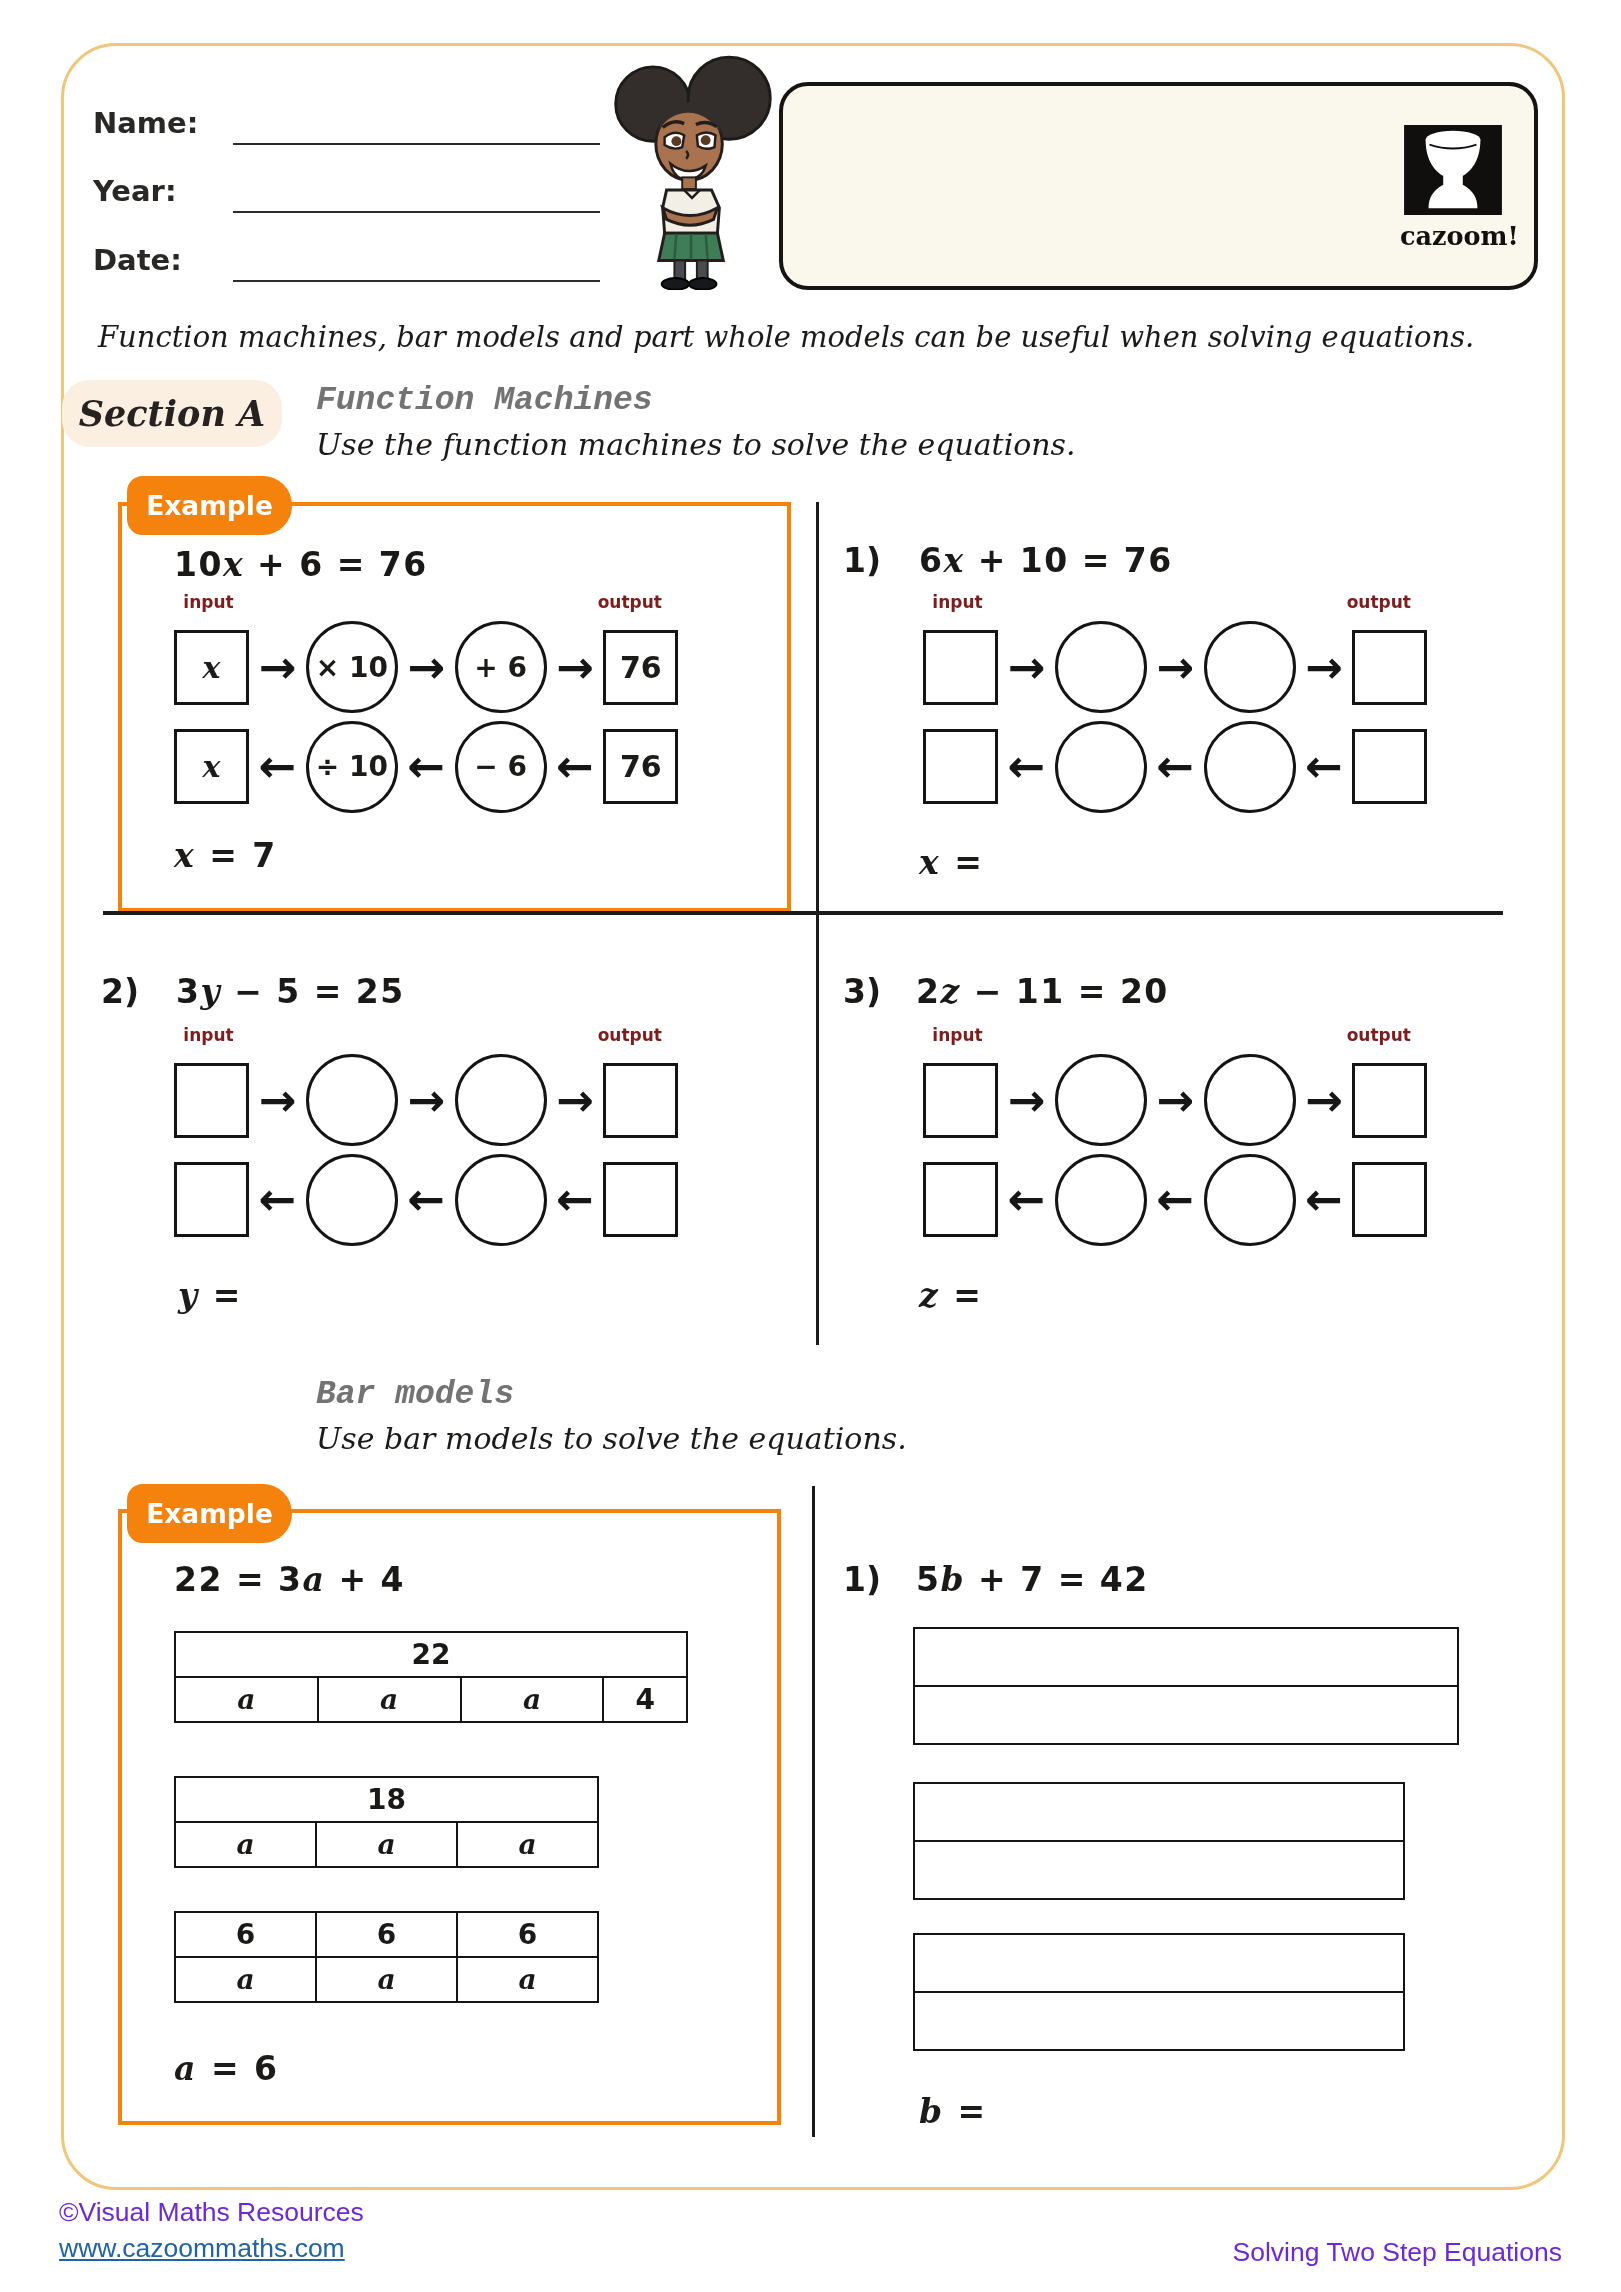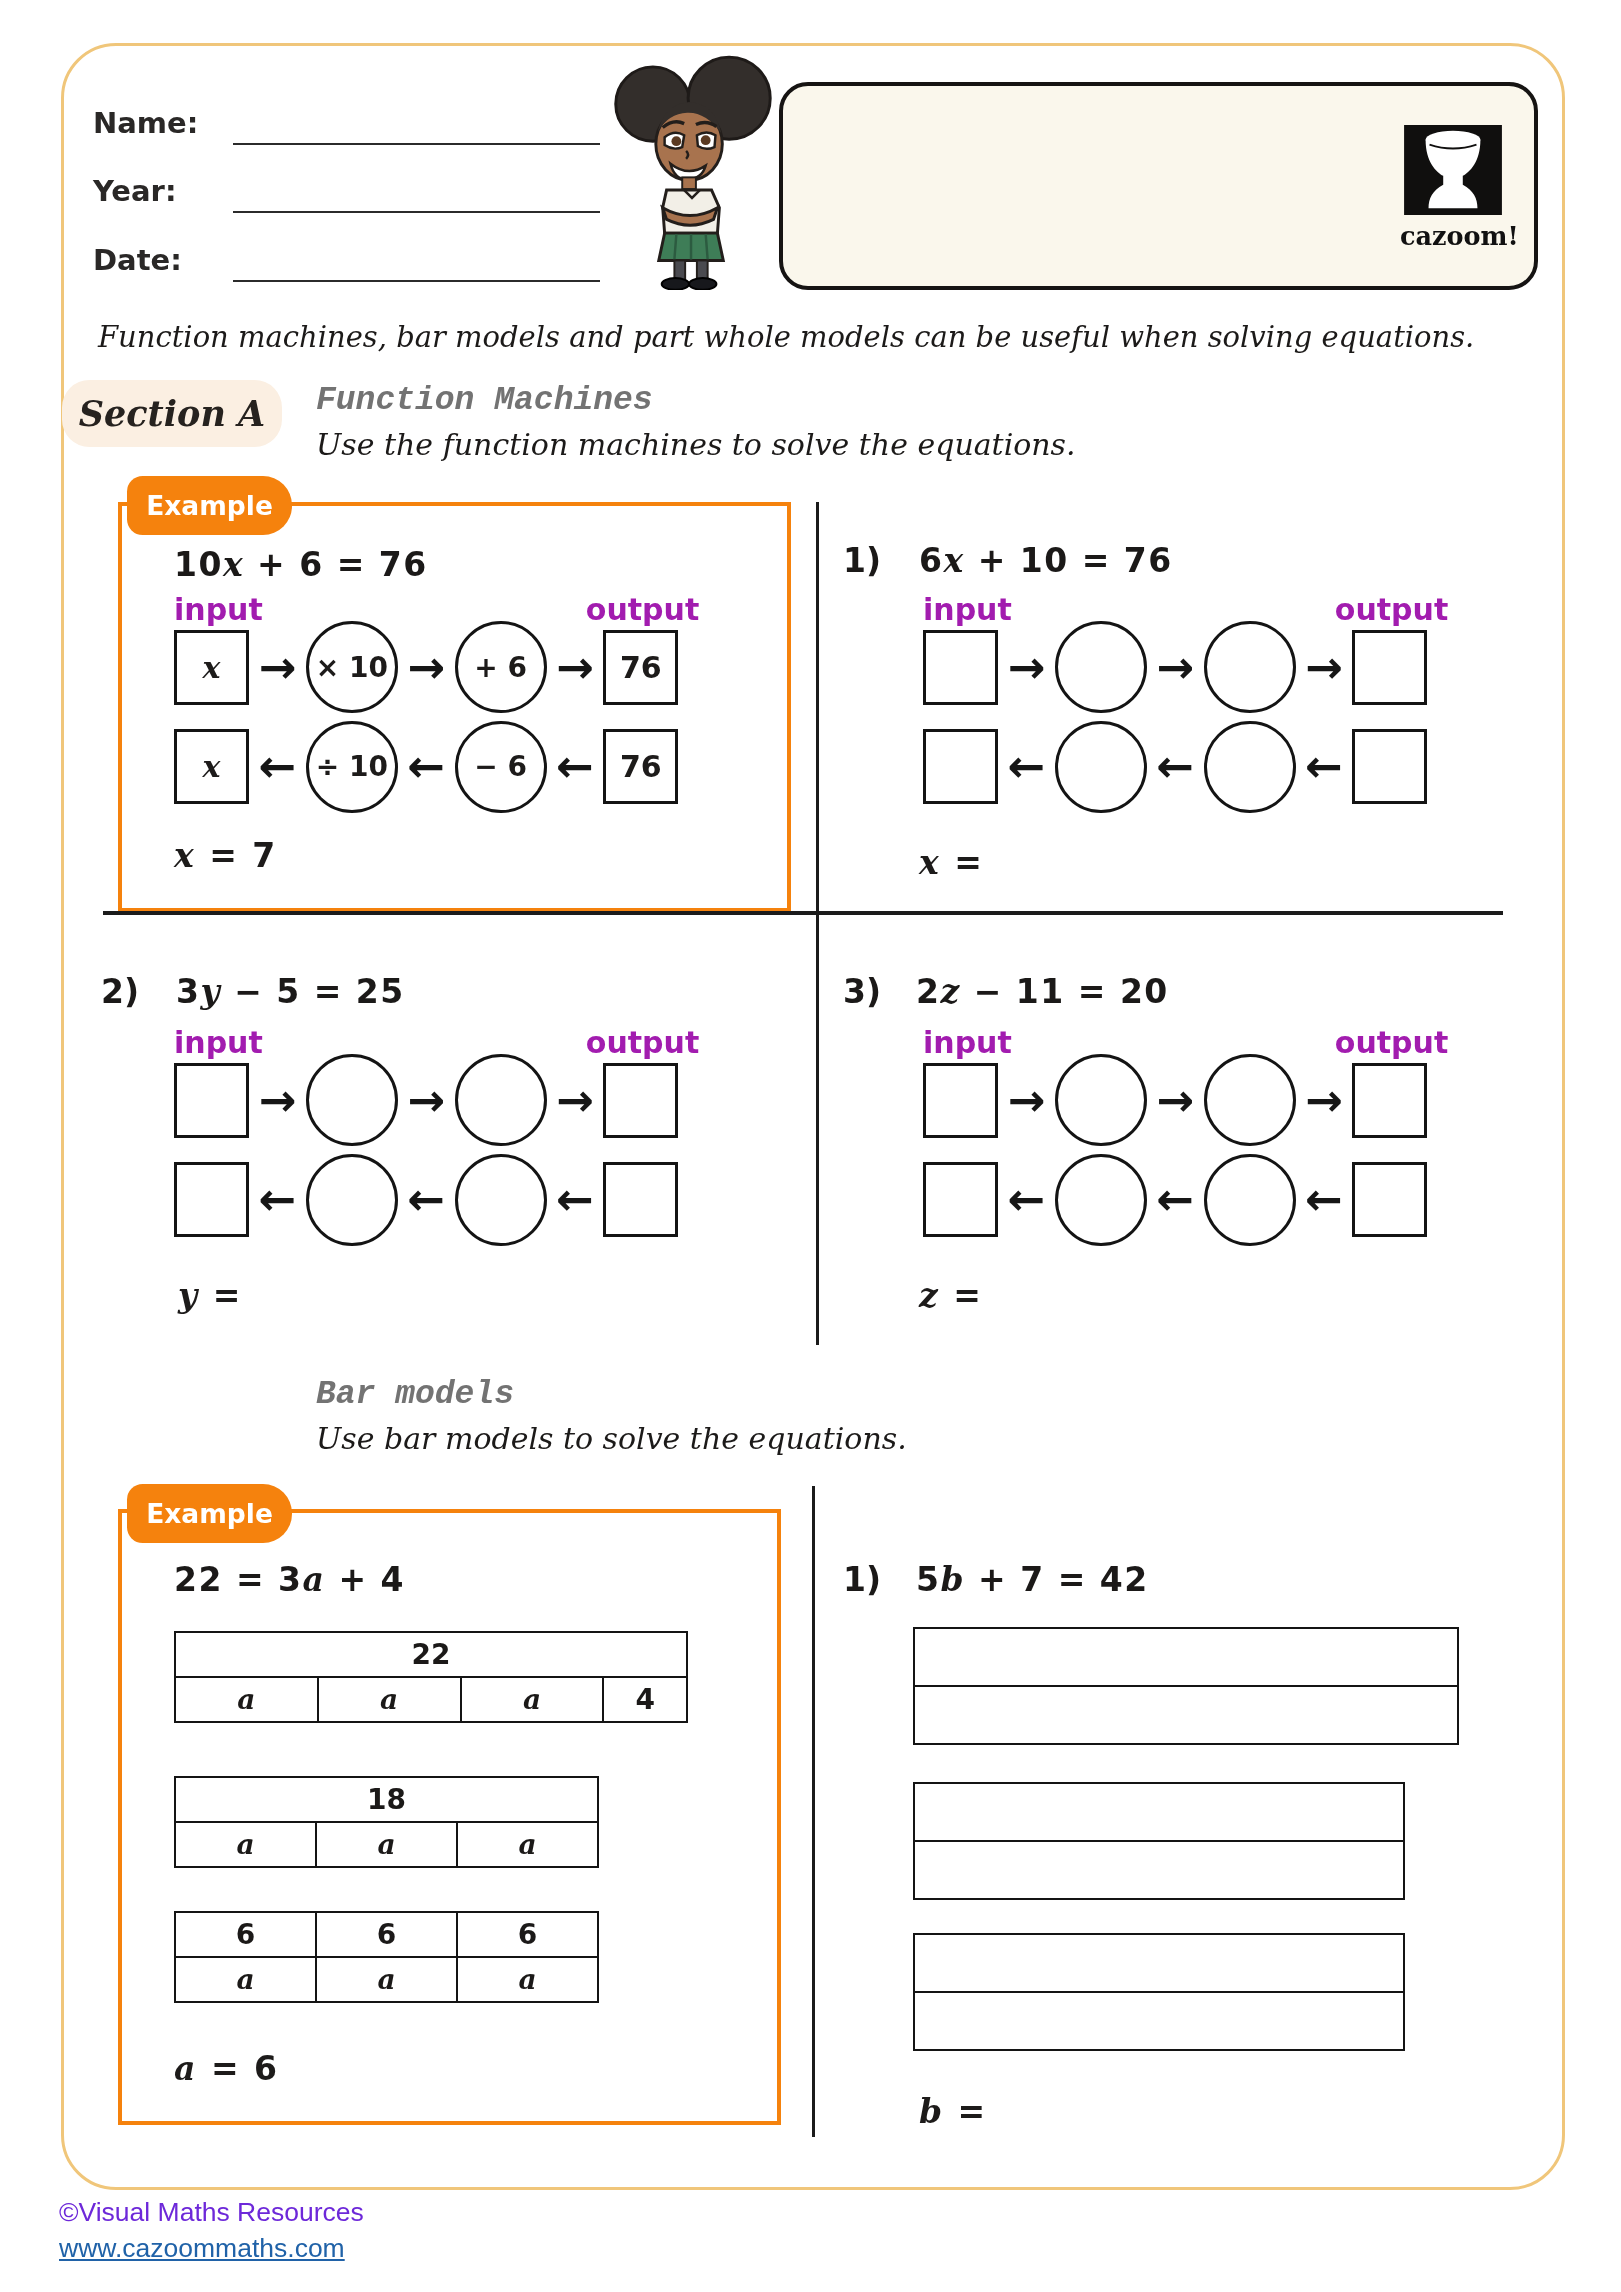--- a/index.html
+++ b/index.html
@@ -52,21 +52,21 @@
   }
 
   
   .eq  { font-size:33px; font-weight:bold; color:#1b1918; letter-spacing:1.5px; white-space:nowrap; }
   .eq .var, .var { font-family:"DejaVu Serif", serif; font-style:italic; font-weight:bold; }
   .pnum { font-size:33px; font-weight:bold; color:#1b1918; }
 
   
   .machine { width:490px; }
   .io-row { display:flex; justify-content:space-between; height:29px; }
-  .io-label { width:69px; text-align:center; font-size:30px; font-weight:bold; color:#a21caf; }
+  .io-label { width:69px; text-align:center; font-size:17px; font-weight:bold; color:#7f1d1d; }
   .io-label.out { width:88px; margin-right:-9.8px; }
   .m-row { display:flex; align-items:center; gap:5.9px; height:88px; margin-top:2px; }
   .m-row + .m-row { margin-top:11.8px; }
   .sq {
     width:69px; height:69px; border:3.4px solid #141414; background:#fff;
     display:flex; align-items:center; justify-content:center;
     font-size:30px; font-weight:bold; flex:0 0 auto;
   }
   .circ {
     width:86px; height:86px; border:3.4px solid #141414; border-radius:50%; background:#fff;
@@ -340,15 +340,16 @@
   </div>
   <div class="abs bar empty" style="left:913px; top:1933px; width:488px;">
     <div class="bar-row"></div>
     <div class="bar-row"></div>
   </div>
 
   <div class="abs answer" style="left:919px; top:2092px;"><span class="var">b</span> <span>=</span></div>
 
   <div class="abs foot" style="left:59px; top:2197px;">©Visual Maths Resources</div>
   <div class="abs foot foot-link" style="left:59px; top:2233px;">www.cazoommaths.com</div>
+  <div class="abs foot" style="left:980px; top:2237px; width:582px; text-align:right;">Solving Two Step Equations</div>
 
 </div>
 
 
 </body></html>

